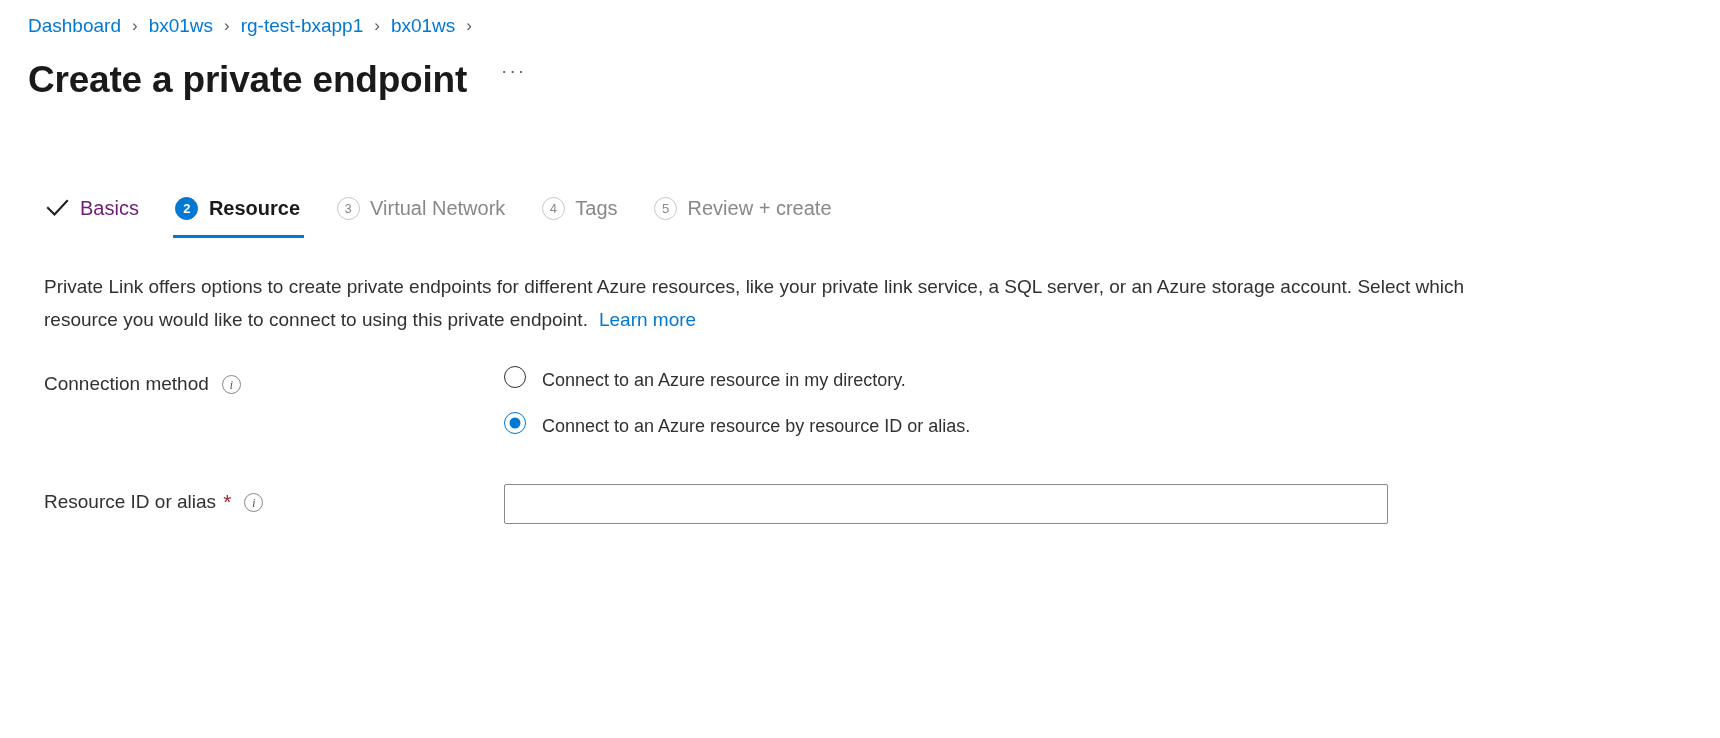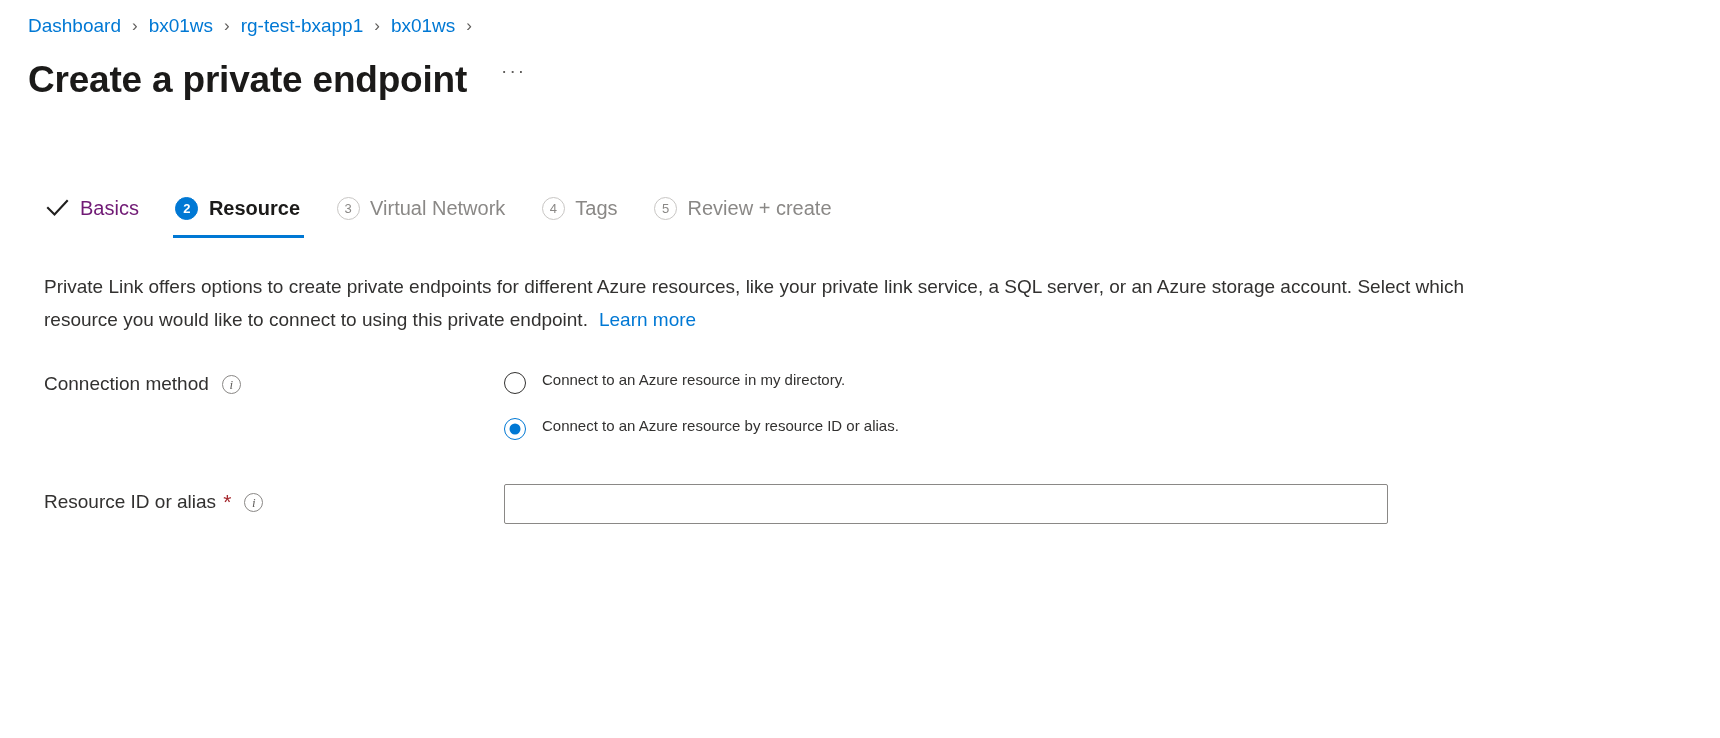--- a/index.html
+++ b/index.html
@@ -181,23 +181,23 @@
     justify-content: center;
     cursor: pointer;
     box-sizing: border-box;
     line-height: 1;
   }
 
   .form-control { flex: 1 1 auto; }
 
   .radio-option {
     display: flex;
-    align-items: flex-end;
-    cursor: pointer;
-    font-size: 15px;
+    align-items: flex-start;
+    cursor: pointer;
+    font-size: 18px;
     line-height: 28px;
     color: #323130;
   }
   .radio-option + .radio-option { margin-top: 18px; }
   .radio-dot {
     width: 22px;
     height: 22px;
     border-radius: 50%;
     border: 1.6px solid #323130;
     flex: 0 0 22px;

